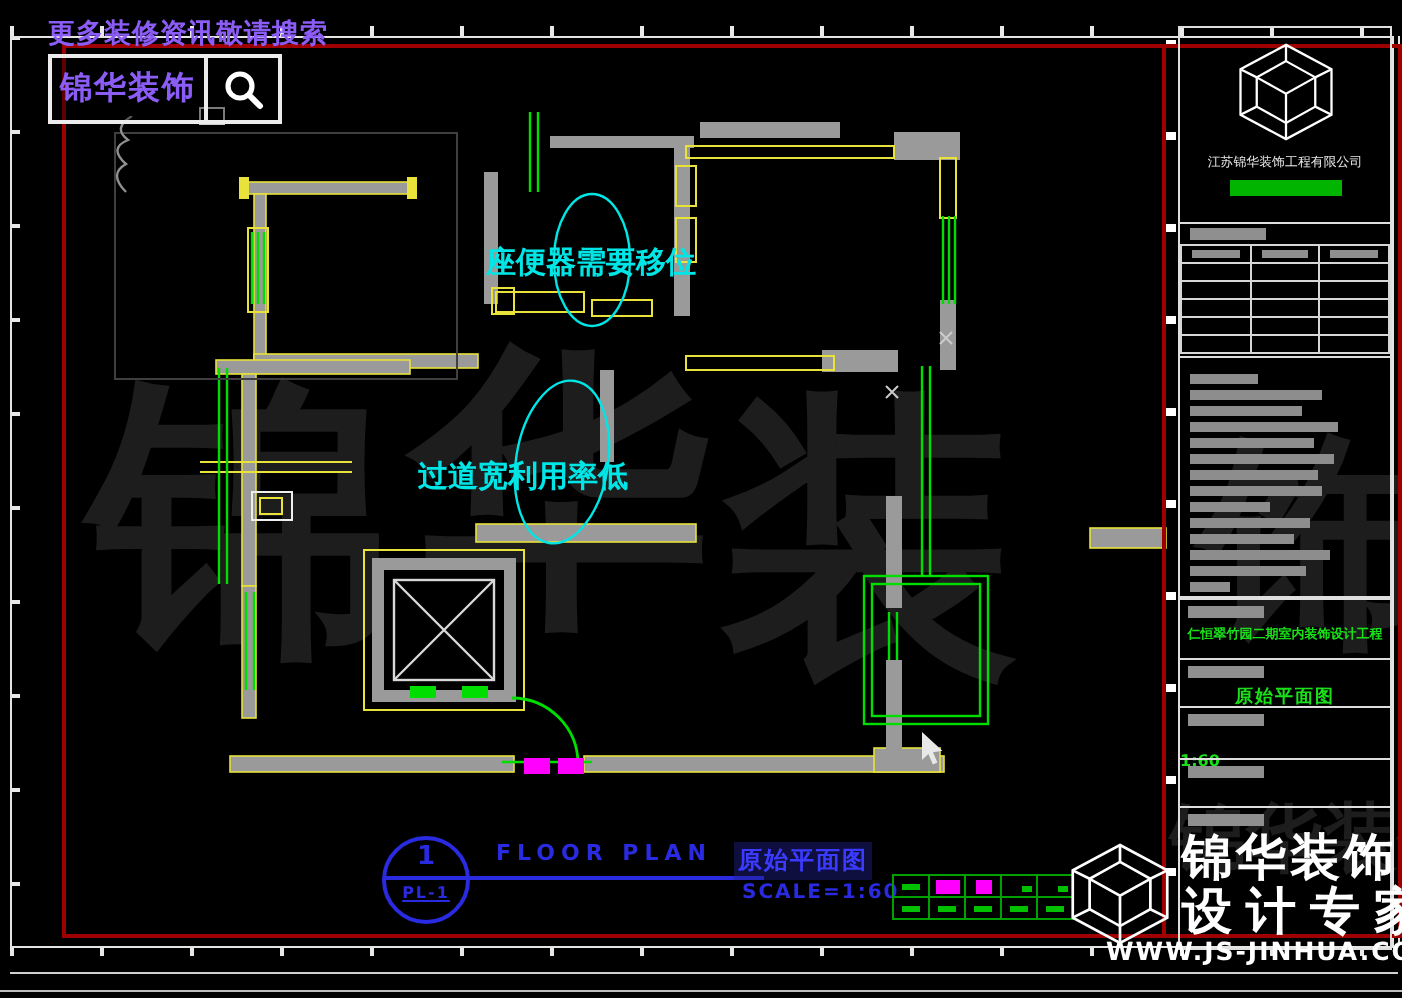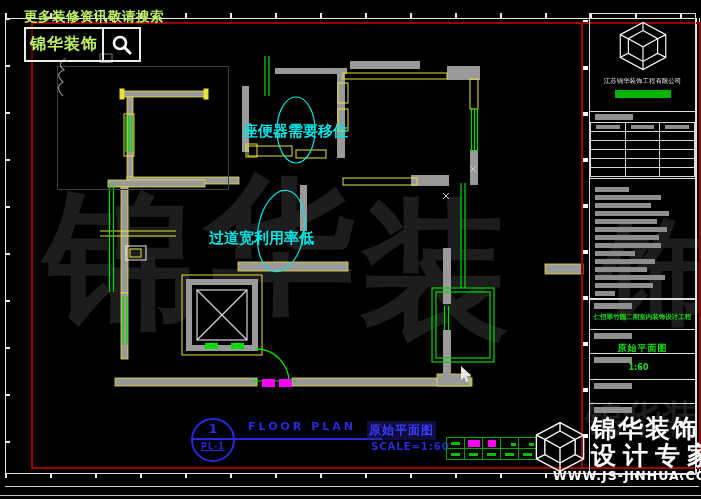--- a/index.html
+++ b/index.html
@@ -20,21 +20,21 @@
   #bline1{left:5px;top:486px;width:694px;height:1px;background:#cfcfcf;}
   #bline2{left:0;top:495px;width:701px;height:1px;background:#bdbdbd;}
   .ticks-h{height:5px;background:repeating-linear-gradient(90deg,#e8e8e8 0 2px,transparent 2px 45px);}
   .ticks-v{width:5px;background:repeating-linear-gradient(180deg,#e8e8e8 0 2px,transparent 2px 47px);}
   .ticks-sq{width:5px;background:repeating-linear-gradient(180deg,#ffffff 0 4px,transparent 4px 46px);}
   #redborder{left:31px;top:22px;width:666px;height:443px;border:2px solid #9e0000;}
   #reddiv{left:581px;top:22px;width:2px;height:445px;background:#9e0000;}
   #cloudbox{left:57px;top:66px;width:170px;height:122px;border:1px solid #3f3f3f;z-index:2;}
 
   
-  #promo{left:24px;top:8px;z-index:6;color:#bef264;}
+  #promo{left:24px;top:8px;z-index:6;color:#8b5cf6;}
   #promo .headline{font-size:13.5px;font-weight:bold;letter-spacing:.5px;white-space:nowrap;}
   #searchbox{position:absolute;left:0;top:19px;width:113px;height:31px;border:2px solid #ececec;
              display:flex;align-items:center;background:rgba(0,0,0,.4);}
   #searchbox .brand{width:76px;text-align:center;font-size:16px;font-weight:bold;letter-spacing:1px;white-space:nowrap;}
   #searchbox .sep{width:2px;height:31px;background:#ececec;}
   #searchbox .mag{flex:1;display:flex;align-items:center;justify-content:center;}
 
   
   #tb{left:589px;top:13px;width:105px;height:460px;border:1px solid #dedede;z-index:4;color:#ddd;}
   #tb .sec{border-bottom:1px solid #dedede;position:relative;box-sizing:border-box;}
@@ -56,21 +56,21 @@
   #tb .bars-sec i:nth-child(9){width:40px}#tb .bars-sec i:nth-child(10){width:60px}
   #tb .bars-sec i:nth-child(11){width:52px}#tb .bars-sec i:nth-child(12){width:70px}
   #tb .bars-sec i:nth-child(13){width:58px}#tb .bars-sec i:nth-child(14){width:20px}
   .inforow{border-top:1px solid #dedede;position:relative;box-sizing:border-box;}
   .inforow .lbl{margin:3px 0 0 4px;}
   .greenval{color:#19e019;font-weight:bold;text-align:center;white-space:nowrap;}
   .r1{height:30px}.r2{height:28px}.r3{height:24px}.r4{height:26px}.r5{height:24px}.r6{height:44px}
   .proj{font-size:6.5px;margin-top:4px;letter-spacing:0;text-align:center;}
   .unit{font-size:9px;margin-top:3px;letter-spacing:1px;}
   .dname{font-size:9px;margin-top:3px;letter-spacing:1px;}
-  .scaleval{font-size:8px;text-align:center;padding-right:8px;margin-top:0;}
+  .scaleval{font-size:8px;text-align:left;padding-right:8px;margin-top:13px;}
 
   
   #sheettitle{left:0;top:0;z-index:5;}
   #circle{position:absolute;left:191px;top:418px;width:40px;height:40px;border:2px solid #2a2ae0;
           border-radius:50%;color:#2a2ae0;text-align:center;font-weight:bold;}
   #circle .num{font-size:13px;line-height:18px;}
   #circle .bar{height:2px;background:#2a2ae0;margin:0 -1px;}
   #circle .code{font-size:8px;line-height:14px;letter-spacing:1px;text-decoration:underline;}
   #stline{position:absolute;left:214px;top:438px;width:168px;height:2px;background:#2a2ae0;}
   #st-en{position:absolute;left:248px;top:420px;color:#2a2ae0;font-size:11px;font-weight:bold;letter-spacing:3px;white-space:nowrap;}

